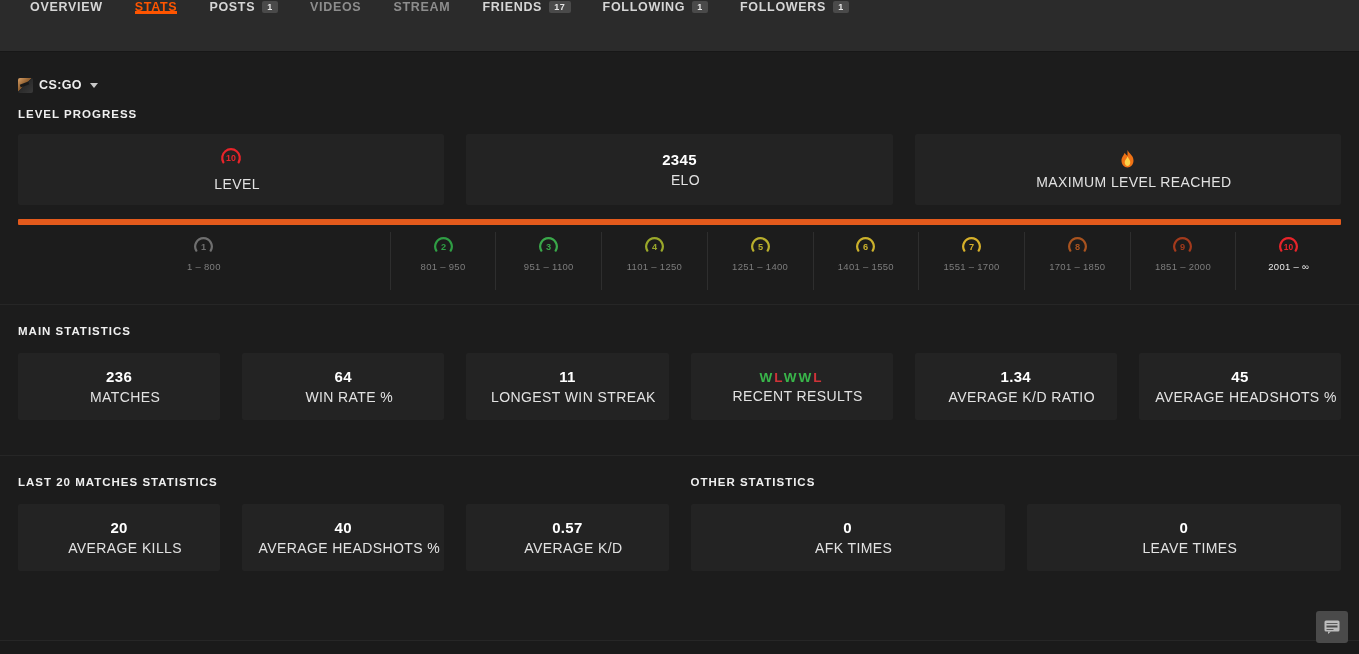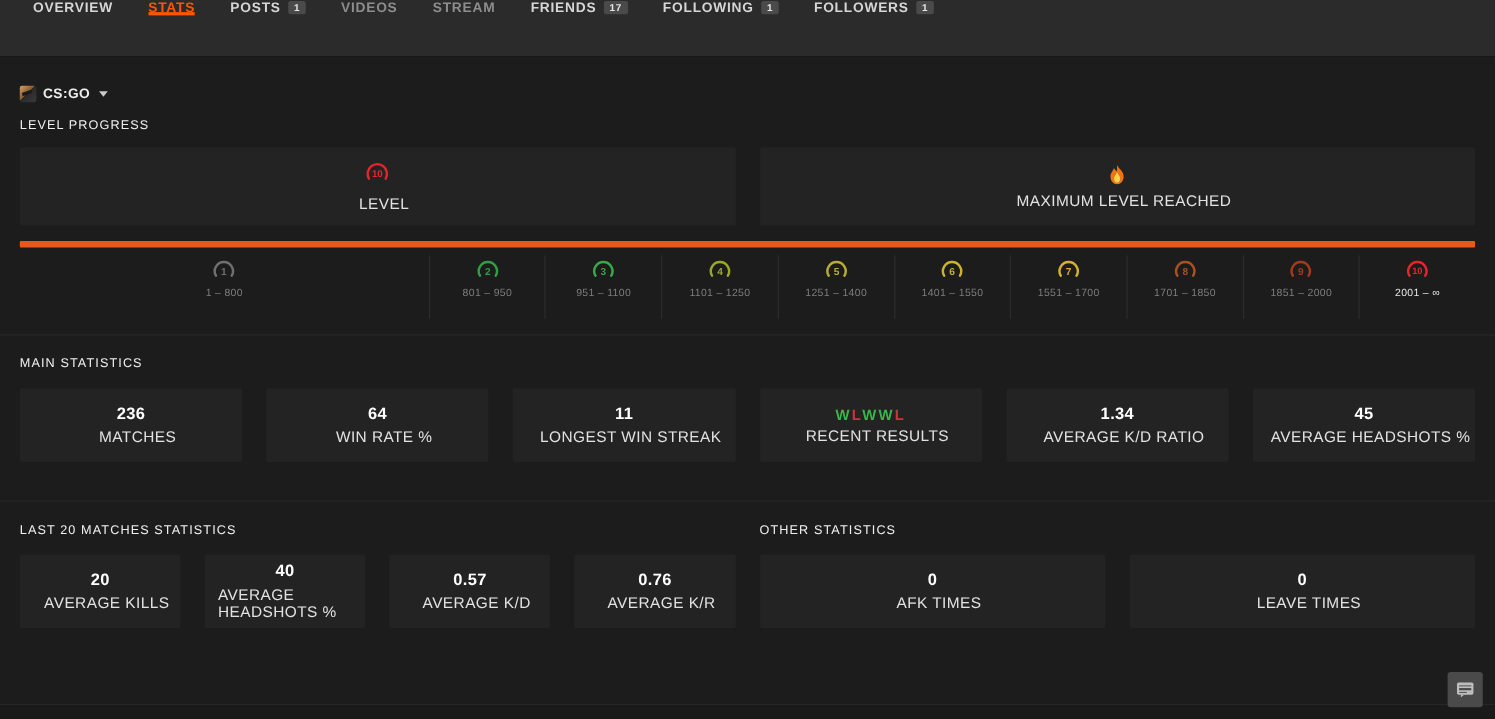--- a/index.html
+++ b/index.html
@@ -69,21 +69,21 @@
     width: 0; height: 0;
     border-left: 4px solid transparent; border-right: 4px solid transparent;
     border-top: 5px solid #c9c9c9; margin-left: 2px;
   }
   .rankwrap { display: flex; align-items: center; gap: 8px; }
   .rankwrap .rtext { font-size: 11.5px; color: #cfcfcf; }
   .hexicon { width: 24px; height: 26px; display:block; }
 
   
   .sechead {
-    font-size: 11.5px; font-weight: normal; color: #f0f0f0;
+    font-size: 11.5px; font-weight: bold; color: #f0f0f0;
     letter-spacing: 1px; text-transform: uppercase;
   }
 
   .section { padding: 0 18px; }
   .divider { height: 1px; background: #262626; margin: 0; }
 
   
   .cardrow { display: flex; gap: 22px; }
   .card {
     background: #232323;
@@ -200,20 +200,24 @@
   <div class="sechead">LEVEL PROGRESS</div>
   <div class="cardrow" style="margin-top:14px;" id="lp-cards">
       <div class="card big" style="flex: 1 1 0%;">
         <div><svg width="22" height="22" viewBox="0 0 22 22">
             <path d="M 3.38 15.40 A 8.80 8.80 0 1 1 18.62 15.40" fill="none" stroke="#e8242a" stroke-width="2.2" stroke-linecap="round"></path>
             <text x="11" y="14.17" text-anchor="middle" font-family="Liberation Sans, sans-serif" font-size="8.8" font-weight="bold" fill="#e8242a">10</text>
           </svg></div>
         <div class="lbl">LEVEL</div>
       </div>
       <div class="card big" style="flex: 1 1 0%;">
+        <div class="val">2345</div>
+        <div class="lbl">ELO</div>
+      </div>
+      <div class="card big" style="flex: 1 1 0%;">
         <div class="flame"><svg width="13" height="18" viewBox="0 0 13 18">
             <path d="M6.5 0 C8.5 4 12.5 5.5 12.5 10.5 C12.5 14.6 9.8 17.5 6.5 17.5 C3.2 17.5 0.5 14.6 0.5 10.5 C0.5 7 3 5.5 3.6 2.8 C4.6 4.6 5.6 5 6.5 6 Z" fill="#ef7215"></path>
             <path d="M6.5 6.5 C7.6 9 9.3 9.8 9.3 12.2 C9.3 14.4 8 15.9 6.5 15.9 C5 15.9 3.7 14.4 3.7 12.2 C3.7 10.2 5.6 9 6.5 6.5 Z" fill="#fcd34a"></path>
           </svg></div>
         <div class="lbl">MAXIMUM LEVEL REACHED</div>
       </div>
     </div>
 </div>
 
 <div class="progress-track" style="background: rgb(58, 22, 8);">
@@ -355,24 +359,20 @@
           <div class="val">20</div>
           <div class="lbl">AVERAGE KILLS</div>
         </div>
         <div class="card">
           <div class="val">40</div>
           <div class="lbl">AVERAGE HEADSHOTS %</div>
         </div>
         <div class="card">
           <div class="val">0.57</div>
           <div class="lbl">AVERAGE K/D</div>
-        </div>
-        <div class="card">
-          <div class="val">0.76</div>
-          <div class="lbl">AVERAGE K/R</div>
         </div>
       </div>
   </div>
   <div class="half right">
     <div class="sechead">OTHER STATISTICS</div>
     <div class="cardrow" style="margin-top: 16px; justify-content: flex-start;" id="oth-cards">
         <div class="card" style="flex: 1 1 0%;">
           <div class="val">0</div>
           <div class="lbl">AFK TIMES</div>
         </div>

